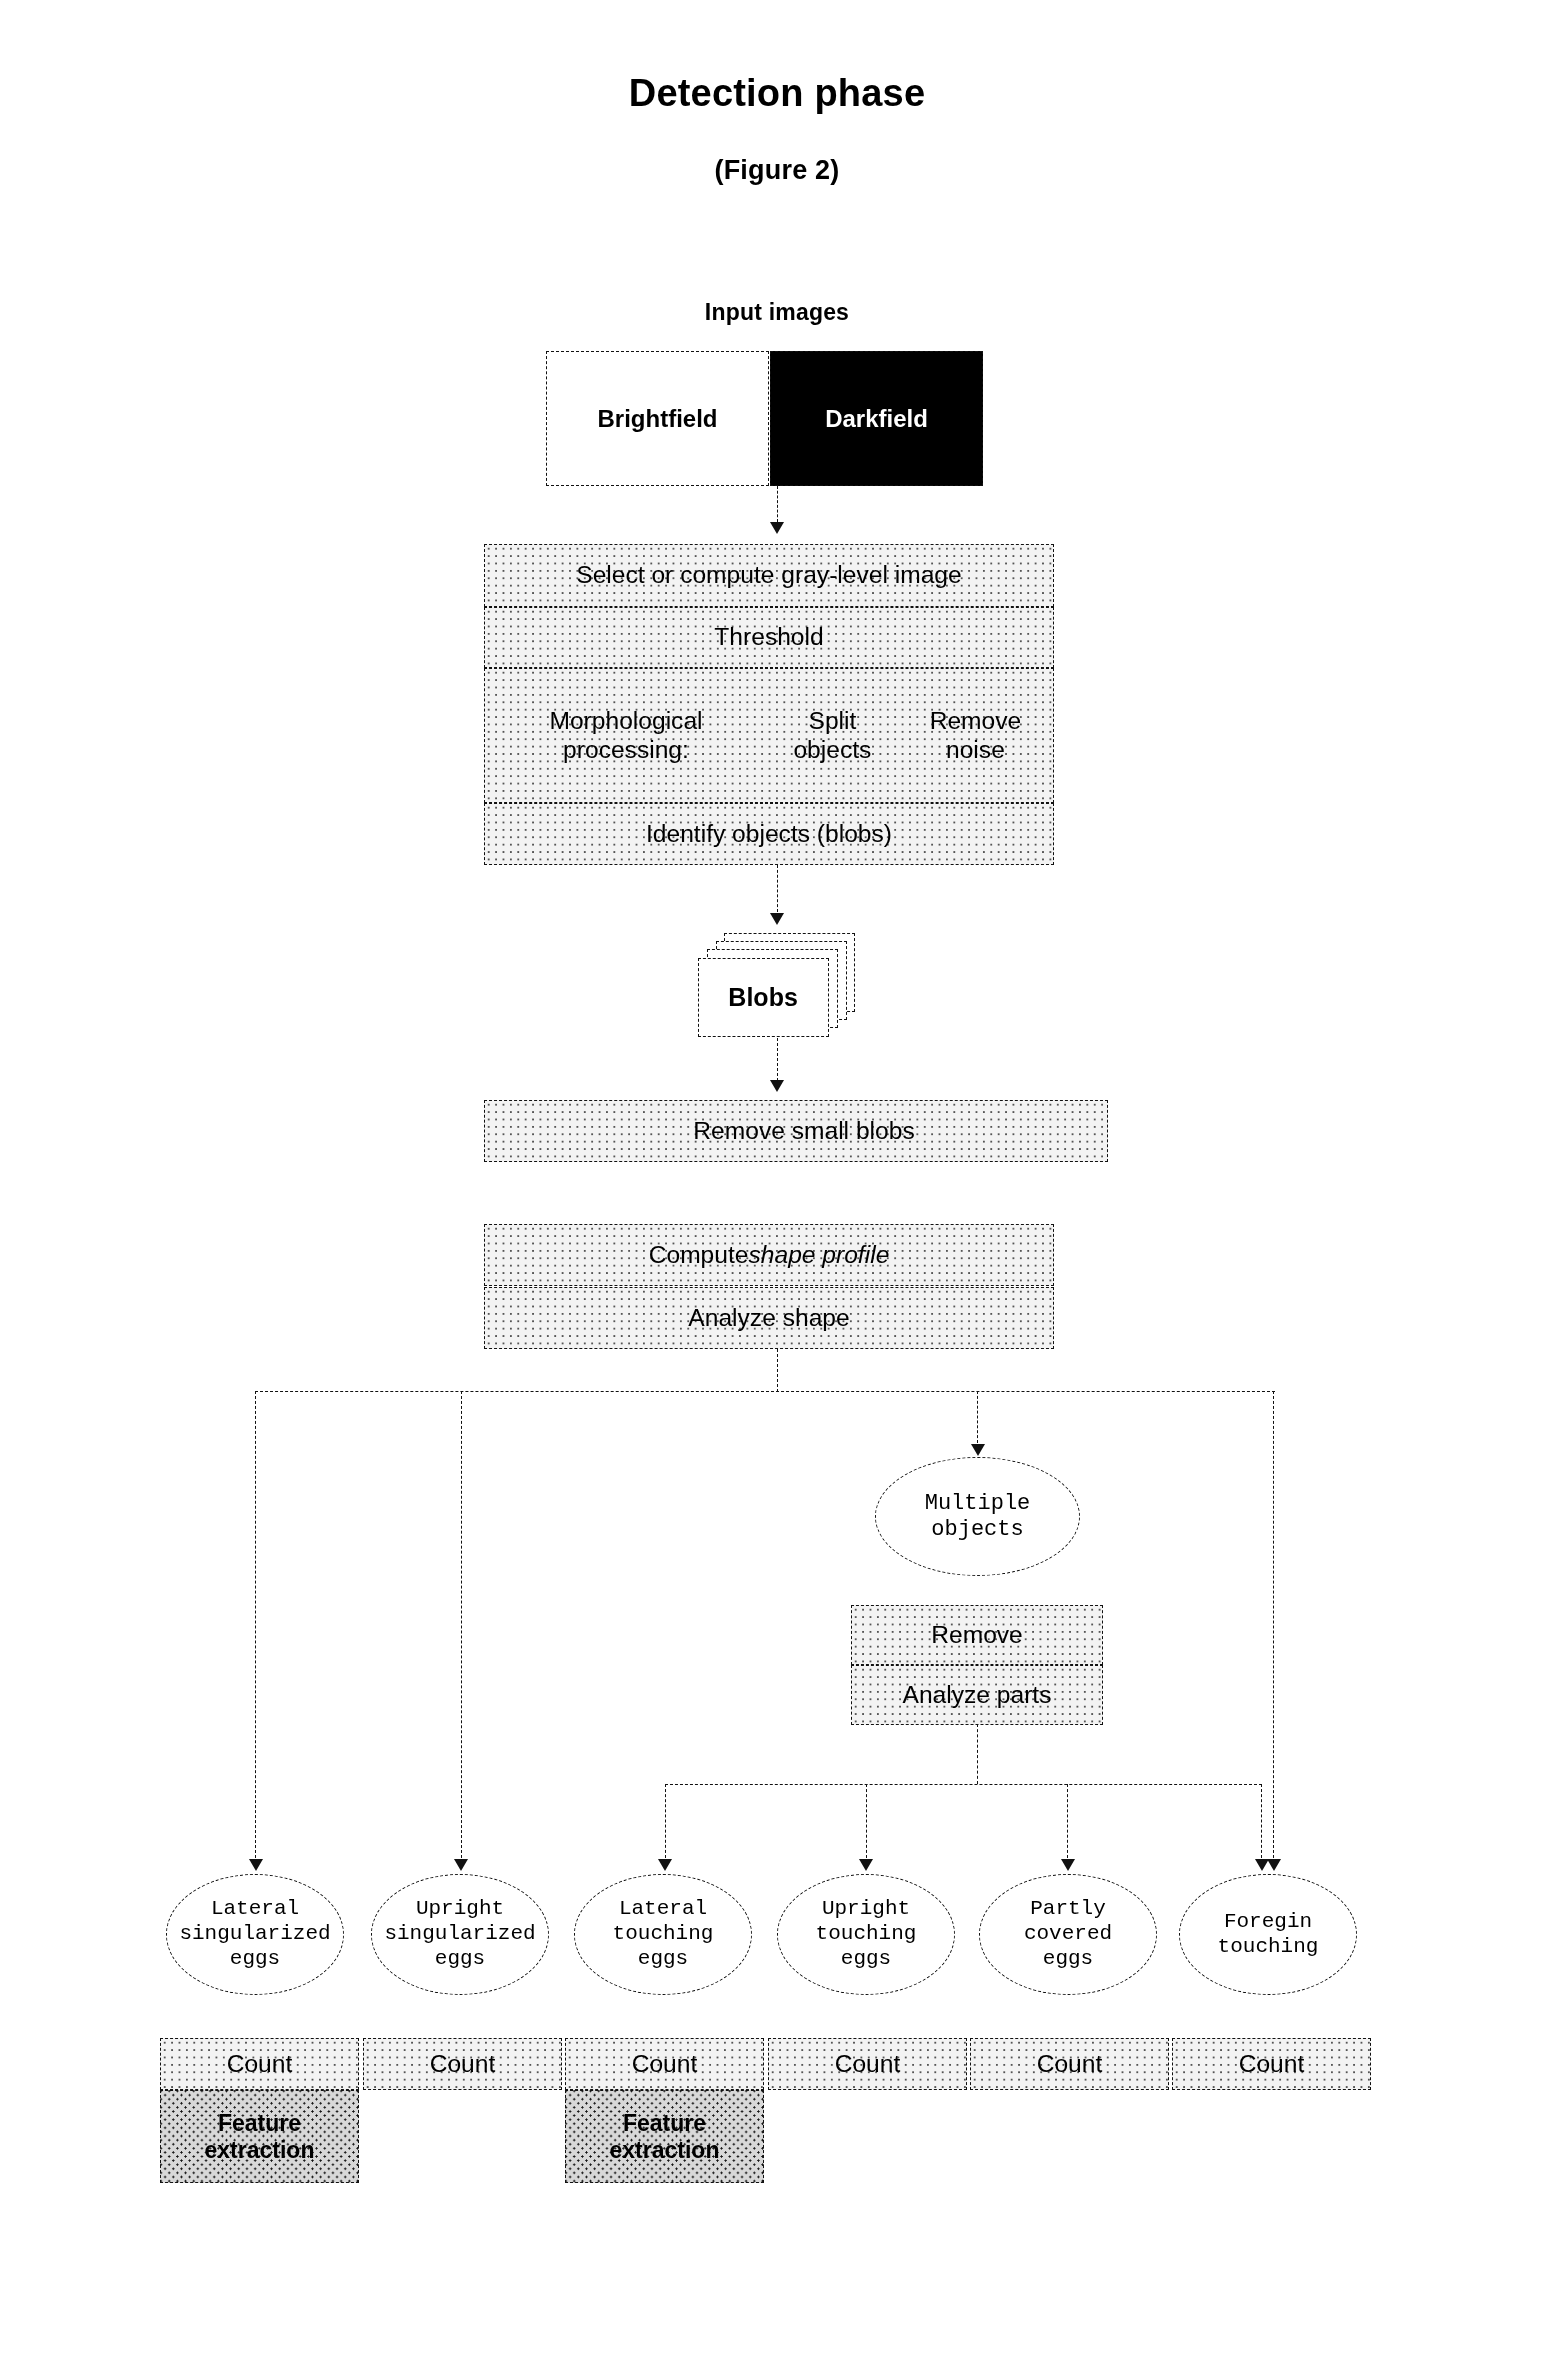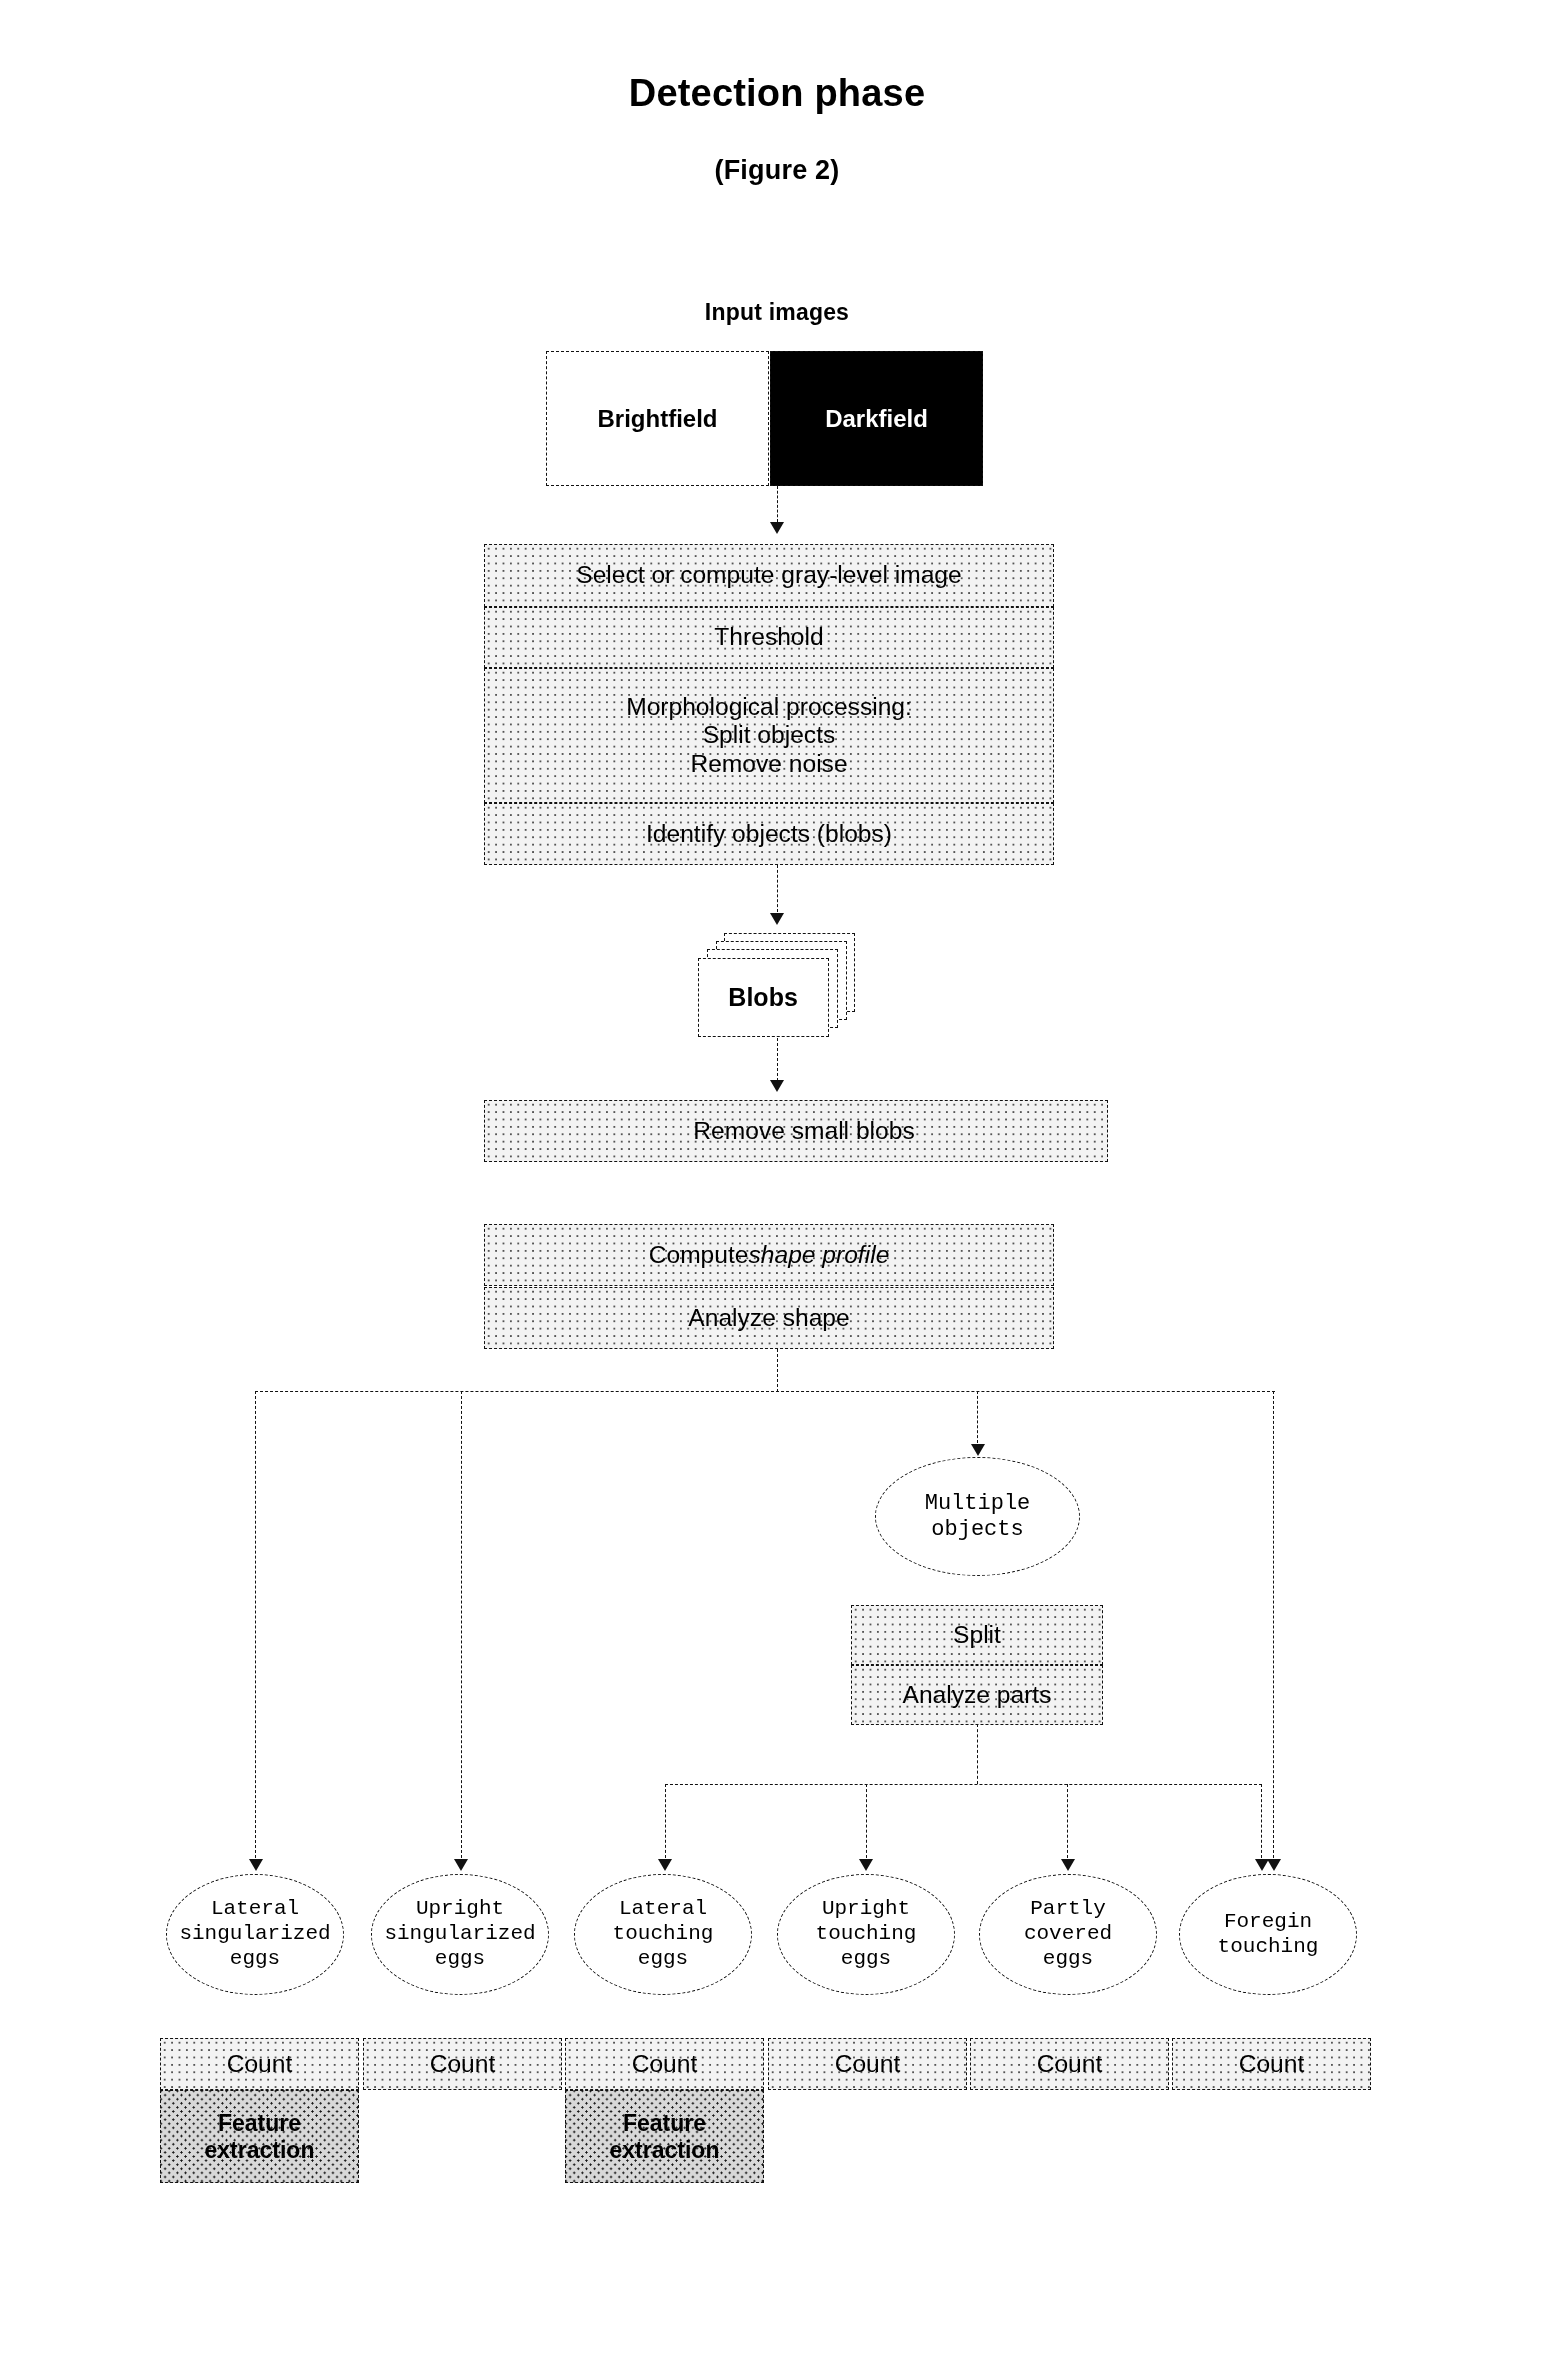--- a/index.html
+++ b/index.html
@@ -129,21 +129,21 @@
 
   <div class="vline" style="left:777px; top:486px; height:36px;"></div>
   <div class="arrowhead" style="left:770px; top:522px;"></div>
 
   <div class="fbox" style="left:484px; top:544px; width:570px; height:63px;">
     <span>Select or compute gray-level image</span>
   </div>
   <div class="fbox" style="left:484px; top:607px; width:570px; height:61px;">
     <span>Threshold</span>
   </div>
-  <div class="fbox" style="left:484px; top:668px; width:570px; height:135px; flex-direction:column;">
+  <div class="fbox" style="left:484px; top:668px; width:570px; height:135px; ">
     <span class="lines">Morphological processing:</span>
     <span class="lines">Split objects</span>
     <span class="lines">Remove noise</span>
   </div>
   <div class="fbox" style="left:484px; top:803px; width:570px; height:62px;">
     <span>Identify objects (blobs)</span>
   </div>
 
   <div class="vline" style="left:777px; top:865px; height:47px;"></div>
   <div class="arrowhead" style="left:770px; top:913px;"></div>
@@ -185,21 +185,21 @@
 
   <div class="vline" style="left:977px; top:1391px; height:52px;"></div>
   <div class="arrowhead" style="left:971px; top:1444px;"></div>
 
   <div class="ellipse wide" style="left:875px; top:1457px; width:205px; height:119px; flex-direction:column;">
     <span>Multiple</span>
     <span>objects</span>
   </div>
 
   <div class="fbox" style="left:851px; top:1605px; width:252px; height:60px;">
-    <span>Split</span>
+    <span>Remove</span>
   </div>
   <div class="fbox" style="left:851px; top:1665px; width:252px; height:60px;">
     <span>Analyze parts</span>
   </div>
 
   <div class="vline" style="left:977px; top:1724px; height:60px;"></div>
   <div class="hline" style="left:665px; top:1784px; width:597px;"></div>
 
   <div class="vline" style="left:665px; top:1784px; height:74px;"></div>
   <div class="arrowhead" style="left:658px; top:1859px;"></div>

